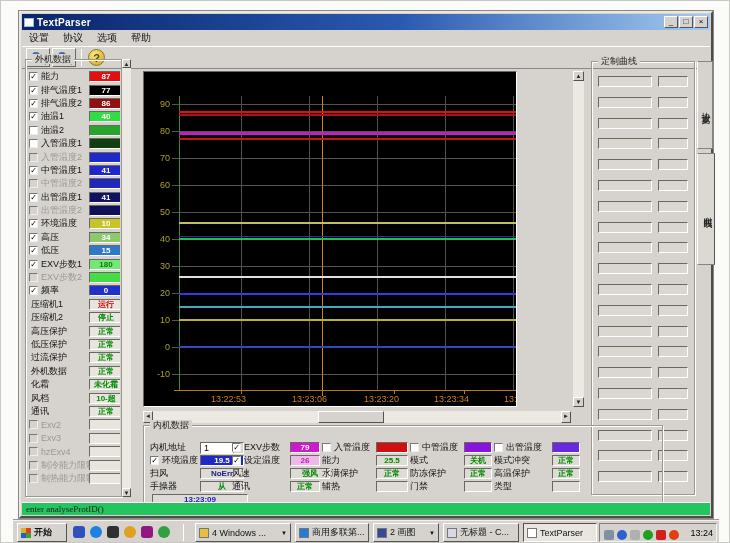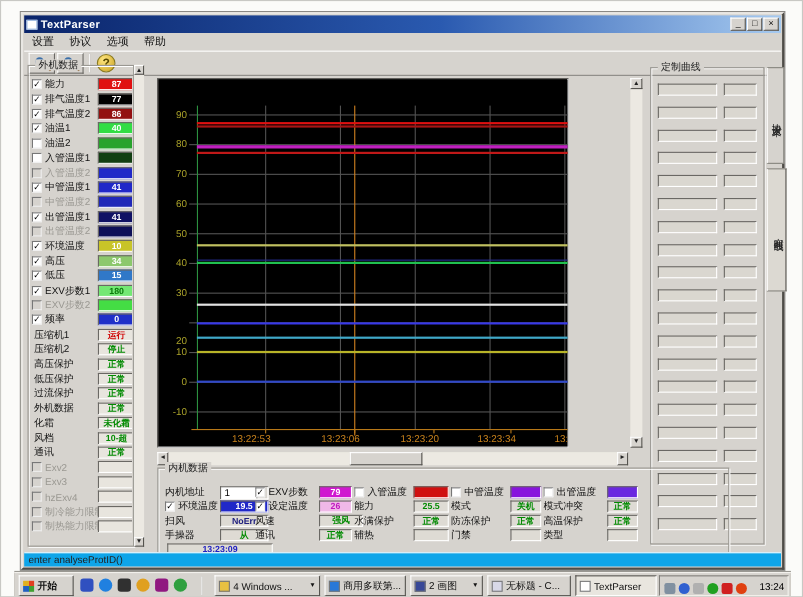--- a/index.html
+++ b/index.html
@@ -42,21 +42,21 @@
   
   .rp-field{position:absolute;height:11px;background:#dad7d0;border:1px solid;border-color:#6a6864 #fff #fff #6a6864;}
   .vtab{position:absolute;left:676px;width:16px;background:#d6d3ce;border:1px solid #86847e;border-left:1px solid #fff;writing-mode:vertical-rl;font-size:9px;color:#222;text-align:center;letter-spacing:1px;padding-top:4px;}
   .vtab.sel{width:18px;border-right-color:#55534f;background:#dcd9d2;z-index:3;}
   
   .bp-label{position:absolute;height:11px;font-size:9px;color:#111;display:flex;align-items:center;white-space:nowrap;overflow:hidden;}
   .bp-val{position:absolute;height:11px;border:1px solid;border-color:#6a6864 #fff #fff #6a6864;background:#dedbd4;font-size:8px;font-weight:bold;text-align:center;line-height:10px;overflow:hidden;}
   .drop{position:absolute;height:12px;background:#fff;border:1px solid;border-color:#6a6864 #fff #fff #6a6864;font-size:9px;line-height:10px;padding-left:3px;}
   .drop .da{position:absolute;right:0;top:0;width:10px;height:10px;background:#d6d3ce;border-left:1px solid #888;font-size:6px;text-align:center;line-height:9px;}
   
-  #statusbar{position:absolute;left:1px;right:1px;bottom:1px;height:13px;background:#0ea5e9;border-top:1px solid #fff;font-size:9px;color:#222;padding:1px 0 0 4px;font-family:Liberation Sans, sans-serif;}
+  #statusbar{position:absolute;left:1px;right:1px;bottom:1px;height:13px;background:#22c55e;border-top:1px solid #fff;font-size:9px;color:#222;padding:1px 0 0 4px;font-family:Liberation Serif, serif;}
   #taskbar{position:absolute;left:12px;top:519px;width:706px;height:23px;background:#d6d3ce;border-top:1px solid #f2f0ec;box-shadow:0 -1px 0 #9a9892;}
   .tkbtn{position:absolute;top:2px;height:19px;background:#d6d3ce;border:1px solid;border-color:#fff #55534f #55534f #fff;font-size:9px;display:flex;align-items:center;padding:0 3px;white-space:nowrap;overflow:hidden;color:#111;}
   .tkbtn.active{background:#e9e6df;border-color:#55534f #fff #fff #55534f;}
   .tkicon{width:10px;height:10px;margin-right:3px;flex:none;}
   .qicon{position:absolute;top:5px;width:12px;height:12px;border-radius:3px;}
   .trayicon{position:absolute;top:6px;width:10px;height:10px;}
 </style>
 </head>
 <body>
 
@@ -252,21 +252,21 @@
         <div class="ylab" style="top: 81px; left: 2px;">70</div>
         <div class="hgrid" style="top: 113px;"></div>
         <div class="ylab" style="top: 108px; left: 2px;">60</div>
         <div class="hgrid" style="top: 140px;"></div>
         <div class="ylab" style="top: 135px; left: 2px;">50</div>
         <div class="hgrid" style="top: 167px;"></div>
         <div class="ylab" style="top: 162px; left: 2px;">40</div>
         <div class="hgrid" style="top: 194px;"></div>
         <div class="ylab" style="top: 189px; left: 2px;">30</div>
         <div class="hgrid" style="top: 221px;"></div>
-        <div class="ylab" style="top: 233px; left: 2px;">20</div>
+        <div class="ylab" style="top: 216px; left: 2px;">20</div>
         <div class="hgrid" style="top: 248px;"></div>
         <div class="ylab" style="top: 243px; left: 2px;">10</div>
         <div class="hgrid" style="top: 275px;"></div>
         <div class="ylab" style="top: 270px; left: 2px;">0</div>
         <div class="hgrid" style="top: 302px;"></div>
         <div class="ylab" style="top: 297px; left: 2px;">-10</div>
         <div class="vgrid" style="left: 97px;"></div>
         <div class="vgrid" style="left: 165px;"></div>
         <div class="vgrid" style="left: 233px;"></div>
         <div class="vgrid" style="left: 301px;"></div>

